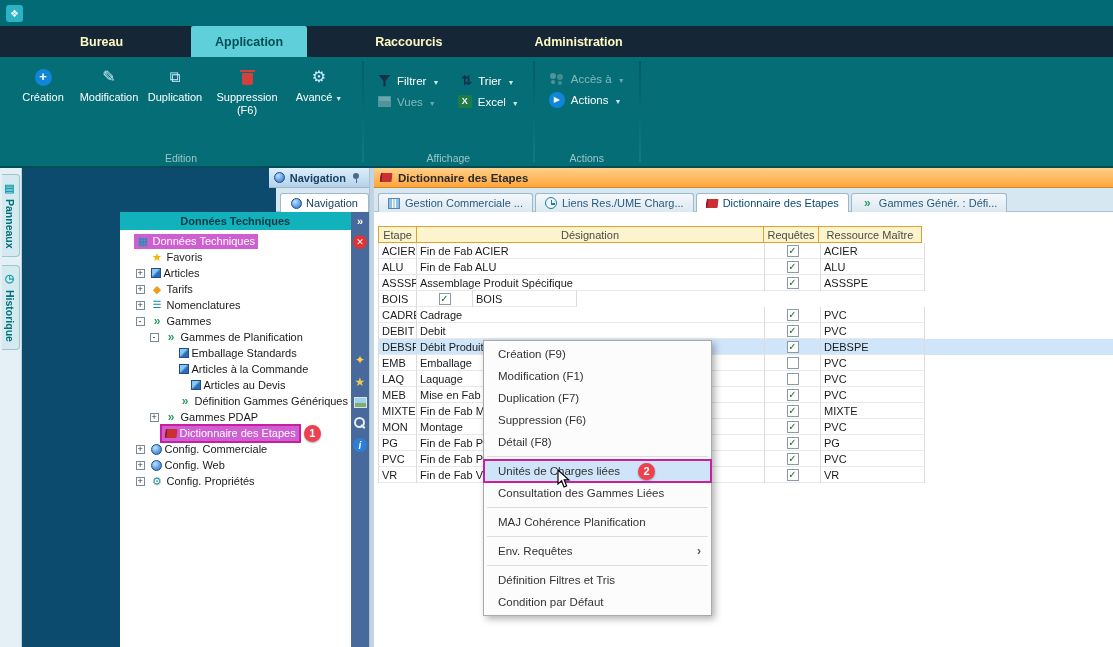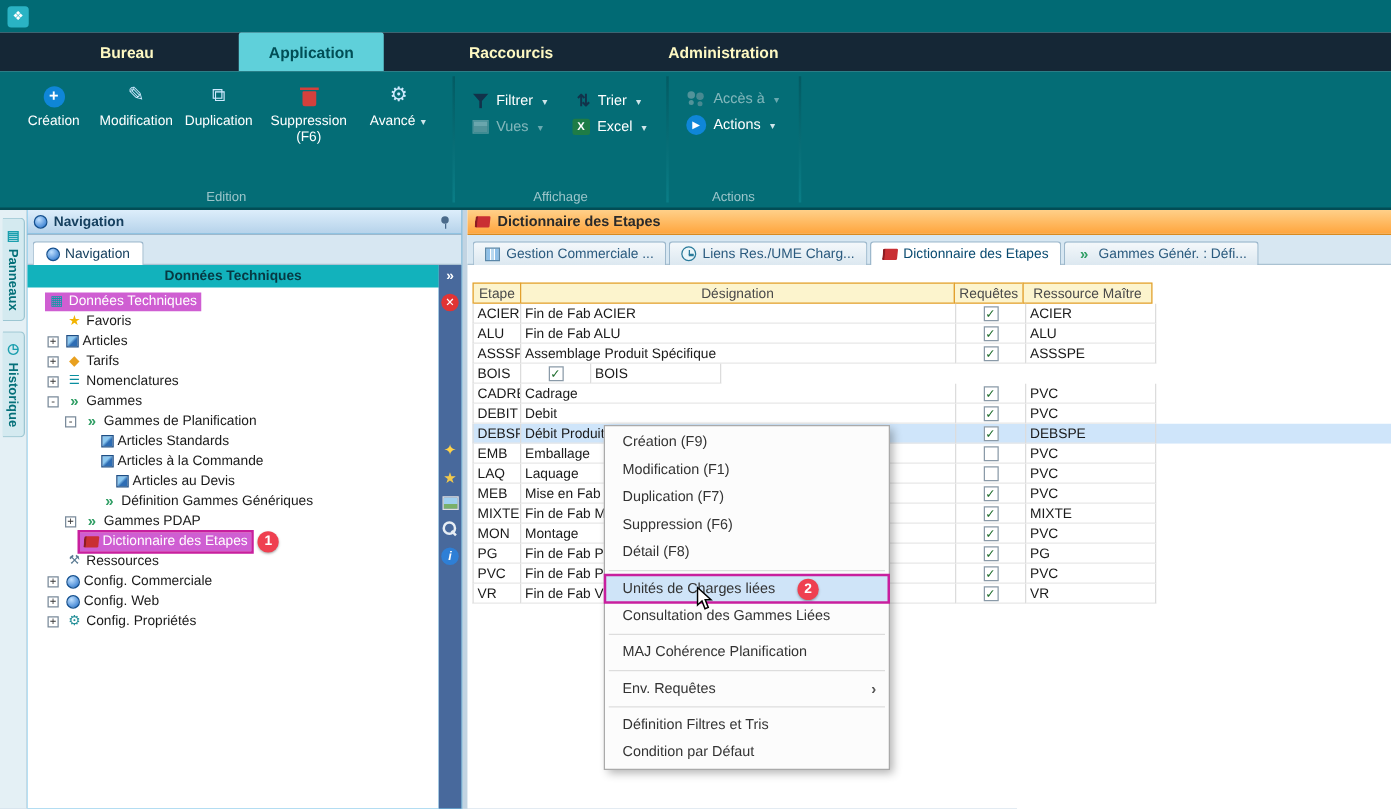--- a/index.html
+++ b/index.html
@@ -46,21 +46,21 @@
   .ic-people::after { content:""; position:absolute; left:8px; top:1px; width:6px; height:6px; border-radius:50%; background:#8aa6ad; box-shadow:0 6px 0 -1px #8aa6ad; }
   .ic-actions { width:16px; height:16px; border-radius:50%; background:#0f86d8; color:#fff; font-size:8px; line-height:16px; text-align:center; }
   .ic-actions::before { content:"▶"; }
 
   
   .workspace { position:absolute; left:0; top:168px; width:1113px; height:479px; display:flex; }
 
   .vstrip { width:22px; background:#e4f0f5; border-right:1px solid #bcd2de; display:flex; flex-direction:column; align-items:center; padding-top:6px; gap:8px; }
   .vtab { writing-mode:vertical-rl; background:#d4eaf0; border:1px solid #9cc6d2; border-left:none; border-radius:0 4px 4px 0; color:#047079; font-size:10.5px; font-weight:bold; padding:7px 2px; display:inline-flex; align-items:center; gap:5px; }
 
-  .navpanel { width:348px; display:flex; flex-direction:column; background:#0ea5e9; border-right:1px solid #aac2d2; }
+  .navpanel { width:348px; display:flex; flex-direction:column; background:#0c4a6e; border-right:1px solid #aac2d2;align-items:flex-end; }
   .nav-titlebar { height:20px; background:linear-gradient(#ddeefb,#b5d2ea); display:flex; align-items:center; gap:5px; padding:0 5px; font-size:11px; font-weight:bold; color:#16405f; border-bottom:1px solid #9db8cc; }
   .pin { width:10px; height:11px; position:relative; margin-left:auto; margin-right:3px; }
   .pin::before { content:""; position:absolute; left:2px; top:1px; width:6px; height:6px; border-radius:50%; background:#4a6a8a; }
   .pin::after { content:""; position:absolute; left:4.5px; top:7px; width:1.5px; height:4px; background:#4a6a8a; }
   .nav-tabrow { height:24px; background:#d7e7f2; display:flex; align-items:flex-end; padding-left:4px; border-bottom:1px solid #aac2d2; }
   .nav-tab { display:flex; align-items:center; gap:4px; background:#fff; border:1px solid #9db8cc; border-bottom:none; border-radius:3px 3px 0 0; padding:3px 10px; font-size:11px; color:#16405f; position:relative; top:1px; }
 
   .nav-body { flex:1; display:flex; min-height:0; }
   .tree-wrap { flex:1; display:flex; flex-direction:column; background:#fff; min-width:0; }
   .tree-header { height:18px; background:#12b2bc; color:#073842; font-weight:bold; font-size:11px; display:flex; align-items:center; justify-content:center; }
@@ -353,21 +353,21 @@
                   <span class="ti ti-flow si-flow"></span>
                   <span>Gammes de Planification</span>
                 </span>
 
               </div>
 
               <div class="trow-nav" style="padding-left: 44px;">
                 <span class="exp"></span>
                 <span class="rowline">
                   <span class="ti ti-cube si-cube"></span>
-                  <span>Articles Standards</span>
+                  <span>Emballage Standards</span>
                 </span>
 
               </div>
 
               <div class="trow-nav" style="padding-left: 44px;">
                 <span class="exp"></span>
                 <span class="rowline">
                   <span class="ti ti-cube si-cube"></span>
                   <span>Articles à la Commande</span>
                 </span>
@@ -403,28 +403,20 @@
 
               <div class="trow-nav sel ann" style="padding-left: 30px;">
                 <span class="exp"></span>
                 <span class="rowline">
                   <span class="ti ti-book si-book"></span>
                   <span>Dictionnaire des Etapes</span>
                 </span>
                 <span class="nbadge">1</span>
               </div>
 
-              <div class="trow-nav" style="padding-left: 16px;">
-                <span class="exp"></span>
-                <span class="rowline">
-                  <span class="ti ti-tools si-tools"></span>
-                  <span>Ressources</span>
-                </span>
-
-              </div>
 
               <div class="trow-nav" style="padding-left: 16px;">
                 <span class="exp">+</span>
                 <span class="rowline">
                   <span class="ti ti-globe si-globe"></span>
                   <span>Config. Commerciale</span>
                 </span>
 
               </div>
 

